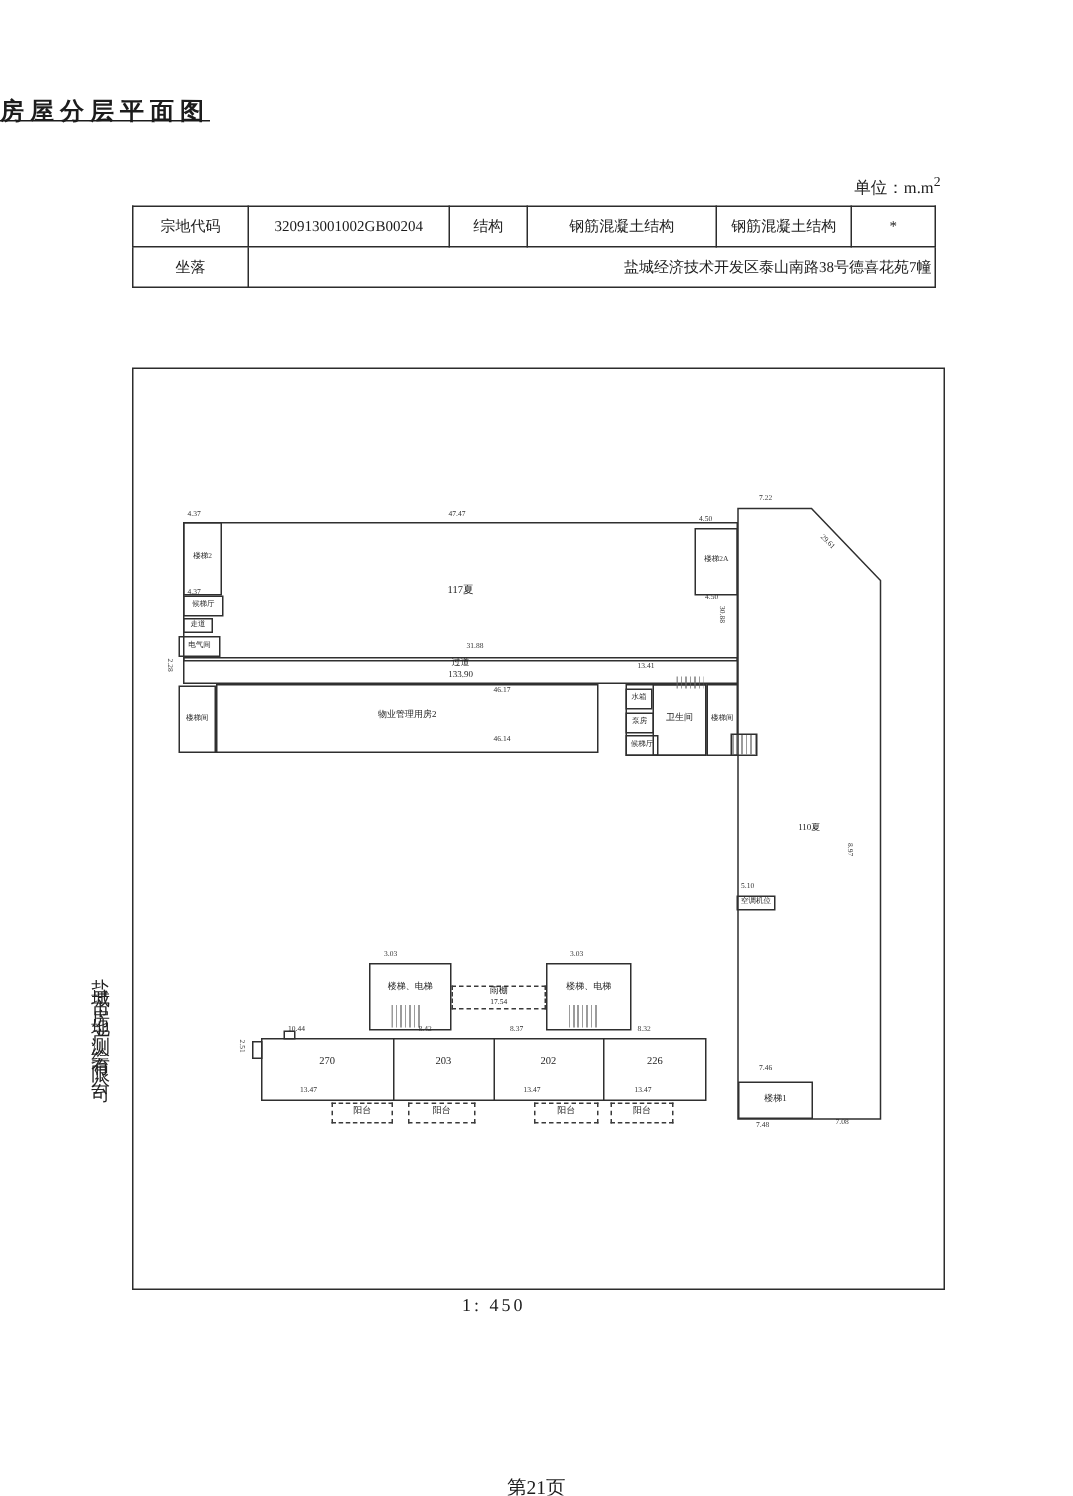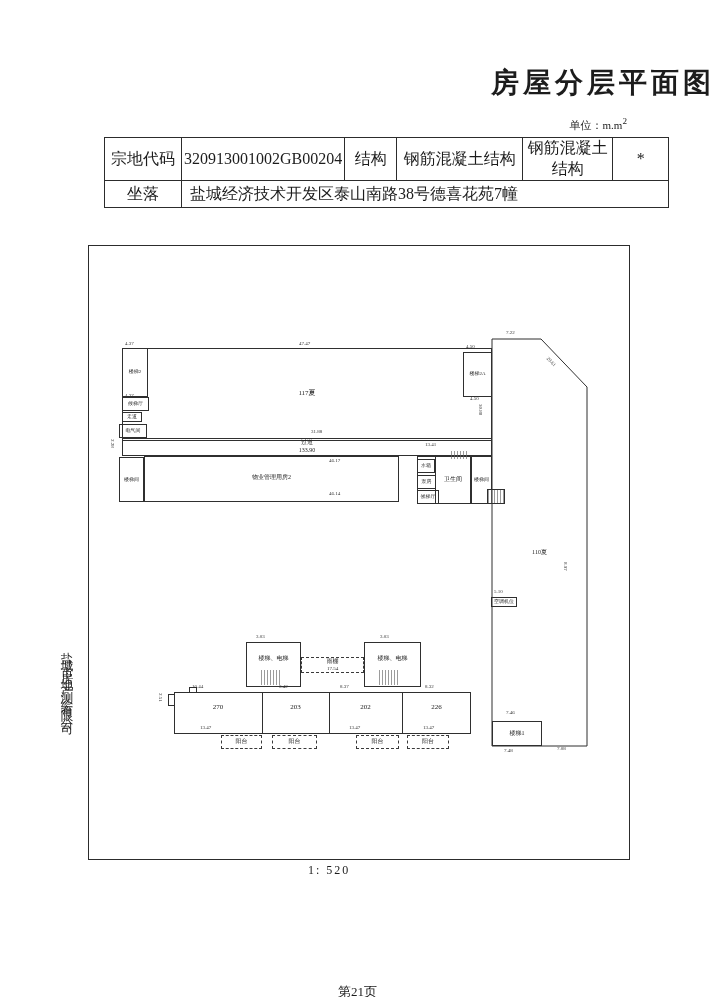--- a/index.html
+++ b/index.html
@@ -1,25 +1,25 @@
 <!DOCTYPE html>
 <html><head>
 <meta charset="utf-8">
 <style>
   html,body{margin:0;padding:0;}
   .page{position:relative;width:715px;height:997px;background:#ffffff;overflow:hidden;
         font-family:"Liberation Serif","DejaVu Serif",serif;color:#1c1c1c;}
   .abs{position:absolute;}
-  .title{position:absolute;left:0;right:0;top:64px;text-align:right;
-         font-size:28px;font-weight:700;letter-spacing:4px;}
+  .title{position:absolute;left:0;right:0;top:64px;text-align:left;
+         font-size:16px;font-weight:700;letter-spacing:4px;text-decoration:underline;}
   .unitnote{position:absolute;right:88px;top:116px;font-size:11px;}
-  .infotable{position:absolute;left:104px;top:137px;border-collapse:collapse;
-             font-size:16px;}
+  .infotable{position:absolute;left:88px;top:137px;border-collapse:collapse;
+             font-size:10px;}
   .infotable td{border:1px solid #2c2c2c;height:26px;text-align:center;padding:0 2px;}
-  .infotable td.lft{text-align:left;padding-left:8px;}
+  .infotable td.lft{text-align:right;padding-left:8px;}
   .infotable td.ind{text-align:left;padding-left:55px;}
   .plan{position:absolute;left:88px;top:245px;width:540px;height:613px;
         border:1px solid #2c2c2c;}
   .box{position:absolute;border:1px solid #2f2f2f;box-sizing:border-box;}
   .dbox{position:absolute;border:1px dashed #3a3a3a;box-sizing:border-box;}
   .vline{position:absolute;border-left:1px solid #2f2f2f;width:0;}
   .t7{position:absolute;font-size:7px;line-height:1.1;white-space:nowrap;color:#1d1d1d;}
   .t6{position:absolute;font-size:6px;line-height:1.1;white-space:nowrap;color:#1d1d1d;}
   .t5{position:absolute;font-size:5px;line-height:1;white-space:nowrap;color:#2a2a2a;}
   .cx{text-align:center;}
@@ -177,15 +177,15 @@
         <span class="dim" style="left: 336px; top: 438px;">8.32</span>
         <span class="dim" style="left: 111px; top: 479px;">13.47</span>
         <span class="dim" style="left: 260px; top: 479px;">13.47</span>
         <span class="dim" style="left: 334px; top: 479px;">13.47</span>
         <span class="dim" style="left: 74px; top: 447px; transform: rotate(90deg);">2.51</span>
         <span class="dim" style="left: 26px; top: 193px; transform: rotate(90deg);">2.28</span>
       </div>
   </div>
 
   <div class="company">盐城市房地产测绘有限公司</div>
-  <div class="scale">1: 520</div>
+  <div class="scale">1: 450</div>
   <div class="pageno">第21页</div>
 </div>
 
 </body></html>

